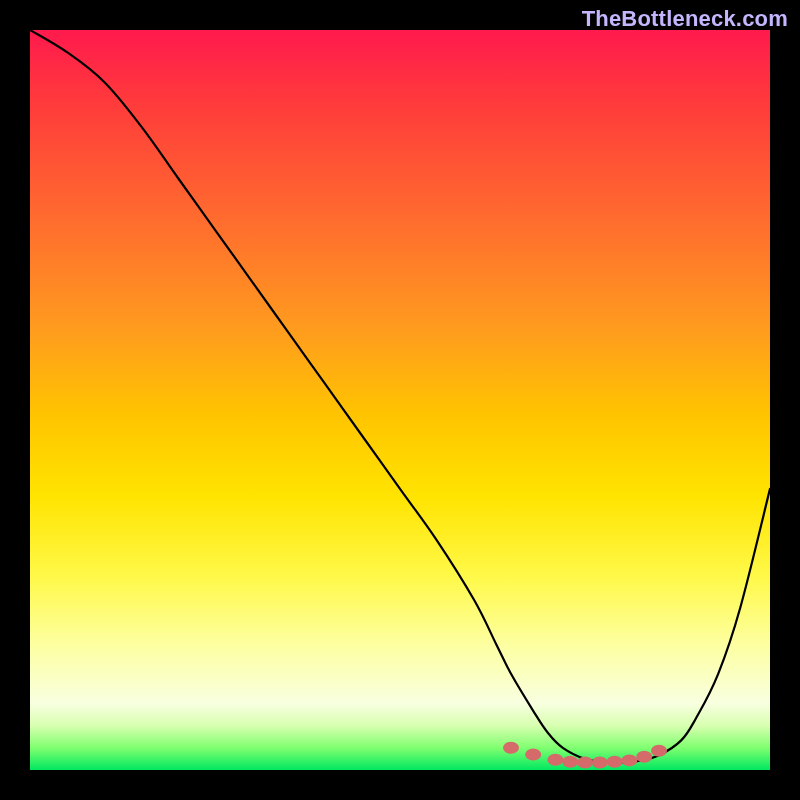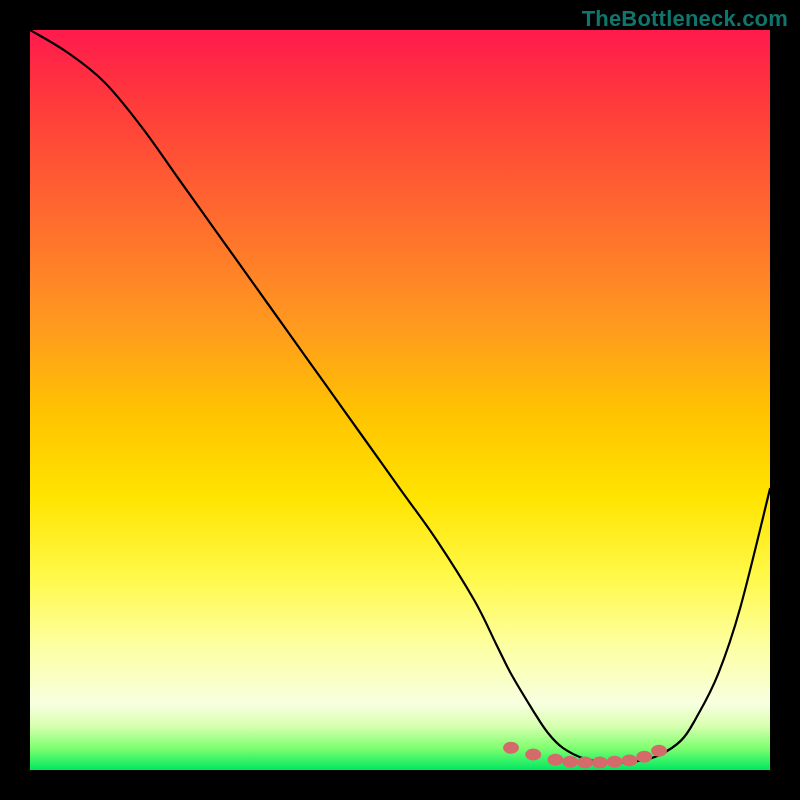--- a/index.html
+++ b/index.html
@@ -53,21 +53,21 @@
     position: absolute;
     inset: 0;
   }
   .watermark {
     position: absolute;
     top: 6px;
     right: 12px;
     font-family: Arial, Helvetica, sans-serif;
     font-size: 22px;
     font-weight: 600;
-    color: #0f766e;
+    color: #c4b5fd;
     letter-spacing: 0.2px;
     user-select: none;
   }
 </style>
 </head>
 <body>
 
 <div class="frame">
 
   <div class="watermark">TheBottleneck.com</div>

